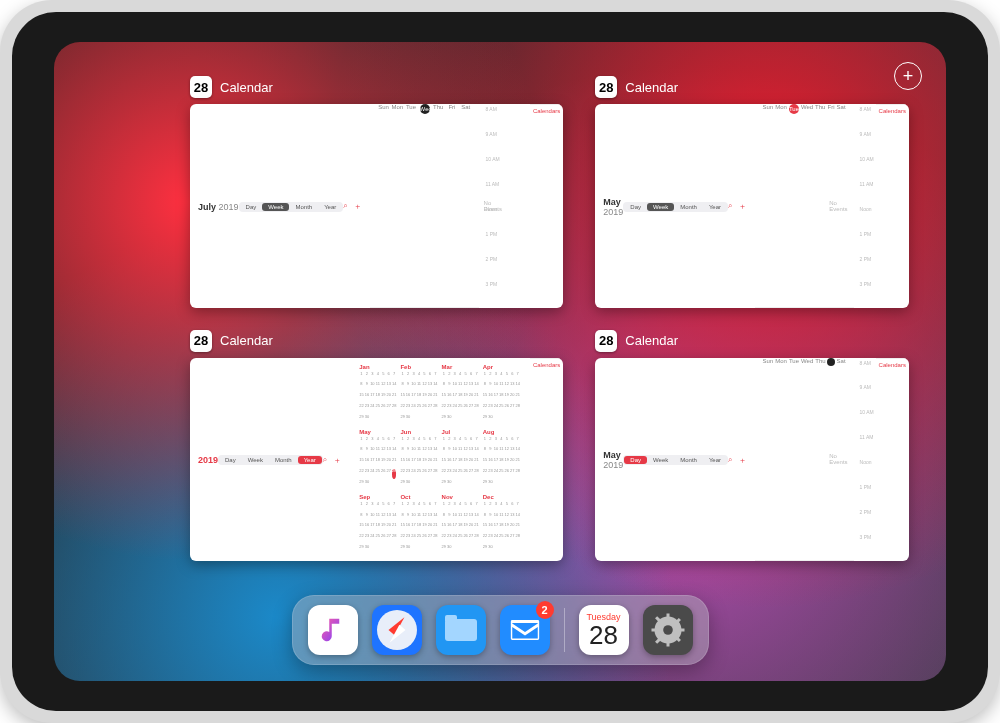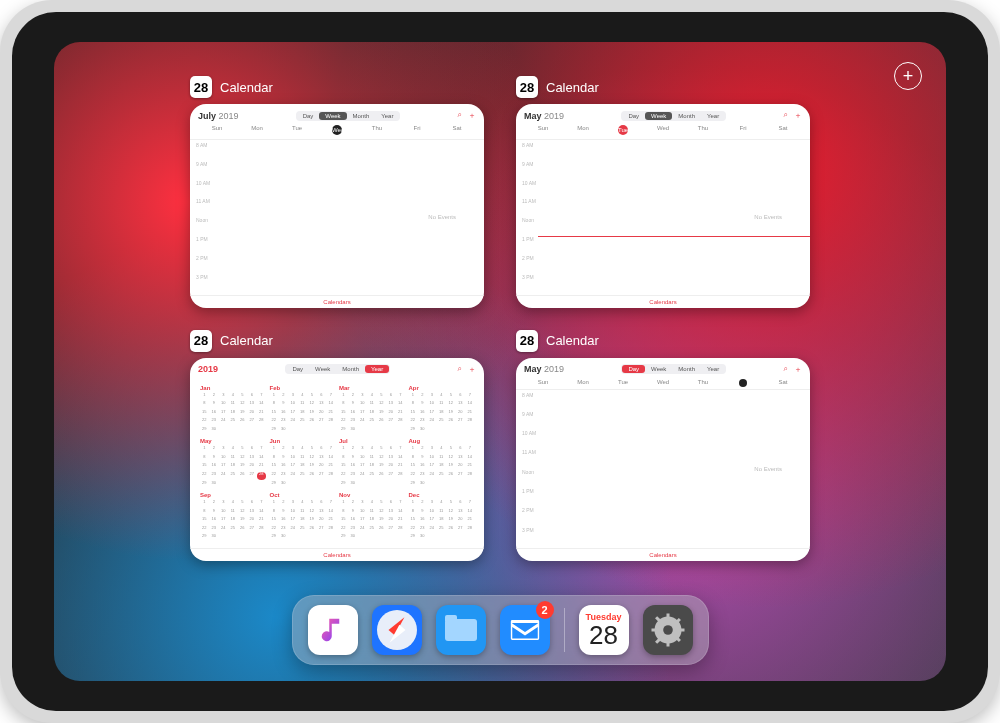--- a/index.html
+++ b/index.html
@@ -38,22 +38,22 @@
   }
   .card { display:flex; flex-direction:column; }
   .card-header { display:flex; align-items:center; gap:8px; color:#fff; font-size:13px; font-weight:500; margin-bottom:6px; cursor:pointer; }
   .cal-icon {
     width:22px; height:22px; border-radius:5px; background:#fff;
     display:flex; flex-direction:column; align-items:center; justify-content:center;
     box-shadow:0 1px 3px rgba(0,0,0,.4);
   }
   .cal-icon .day { font-size:13px; font-weight:600; color:#000; line-height:1; }
   .thumb {
-    flex:1; background:#fff; border-radius:16px; box-shadow:0 4px 14px rgba(0,0,0,.35);
-    display:flex; flex-direction:column; overflow:hidden; font-size:7px; color:#666;
+    flex:1; background:#fff; border-radius:6px; box-shadow:0 4px 14px rgba(0,0,0,.35);
+    display:flex; flex-direction:row; overflow:hidden; font-size:7px; color:#666;
     cursor:pointer;
     justify-content:center;
   }
   .thumb-top {
     display:flex; align-items:center; justify-content:space-between;
     padding:6px 8px 4px;
   }
   .thumb-title { font-size:9px; font-weight:600; color:#333; }
   .thumb-title .y { font-weight:400; color:#888; }
   .thumb-title.red { color:#e63946; }
@@ -127,21 +127,21 @@
     position:absolute; width:0; height:0;
     border-left:4px solid transparent; border-right:4px solid transparent;
     border-top:20px solid #fff; transform:rotate(40deg); bottom:5px; right:17px;
   }
   .files { background:#2196f3; }
   .files .folder { width:32px; height:22px; background:#a3d6ff; border-radius:3px; position:relative; }
   .files .folder::before { content:""; position:absolute; top:-4px; left:0; width:12px; height:6px; background:#a3d6ff; border-radius:2px 2px 0 0; }
   .mail { background:#218cff; }
   .mail svg { width:34px; height:34px; }
   .cal-app { background:#fff; flex-direction:column; }
-  .cal-app .wd { font-size:9px; color:#ff3b30; font-weight:700; line-height:1; }
+  .cal-app .wd { font-size:9px; color:#ff3b30; font-weight:400; line-height:1; }
   .cal-app .dn { font-size:26px; color:#222; font-weight:300; line-height:1; }
   .settings { background:#4a4a4a; }
   .settings svg { width:36px; height:36px; }
 </style>
 </head>
 <body>
 
 <div class="device">
   <div class="bezel">
     <div class="screen">

